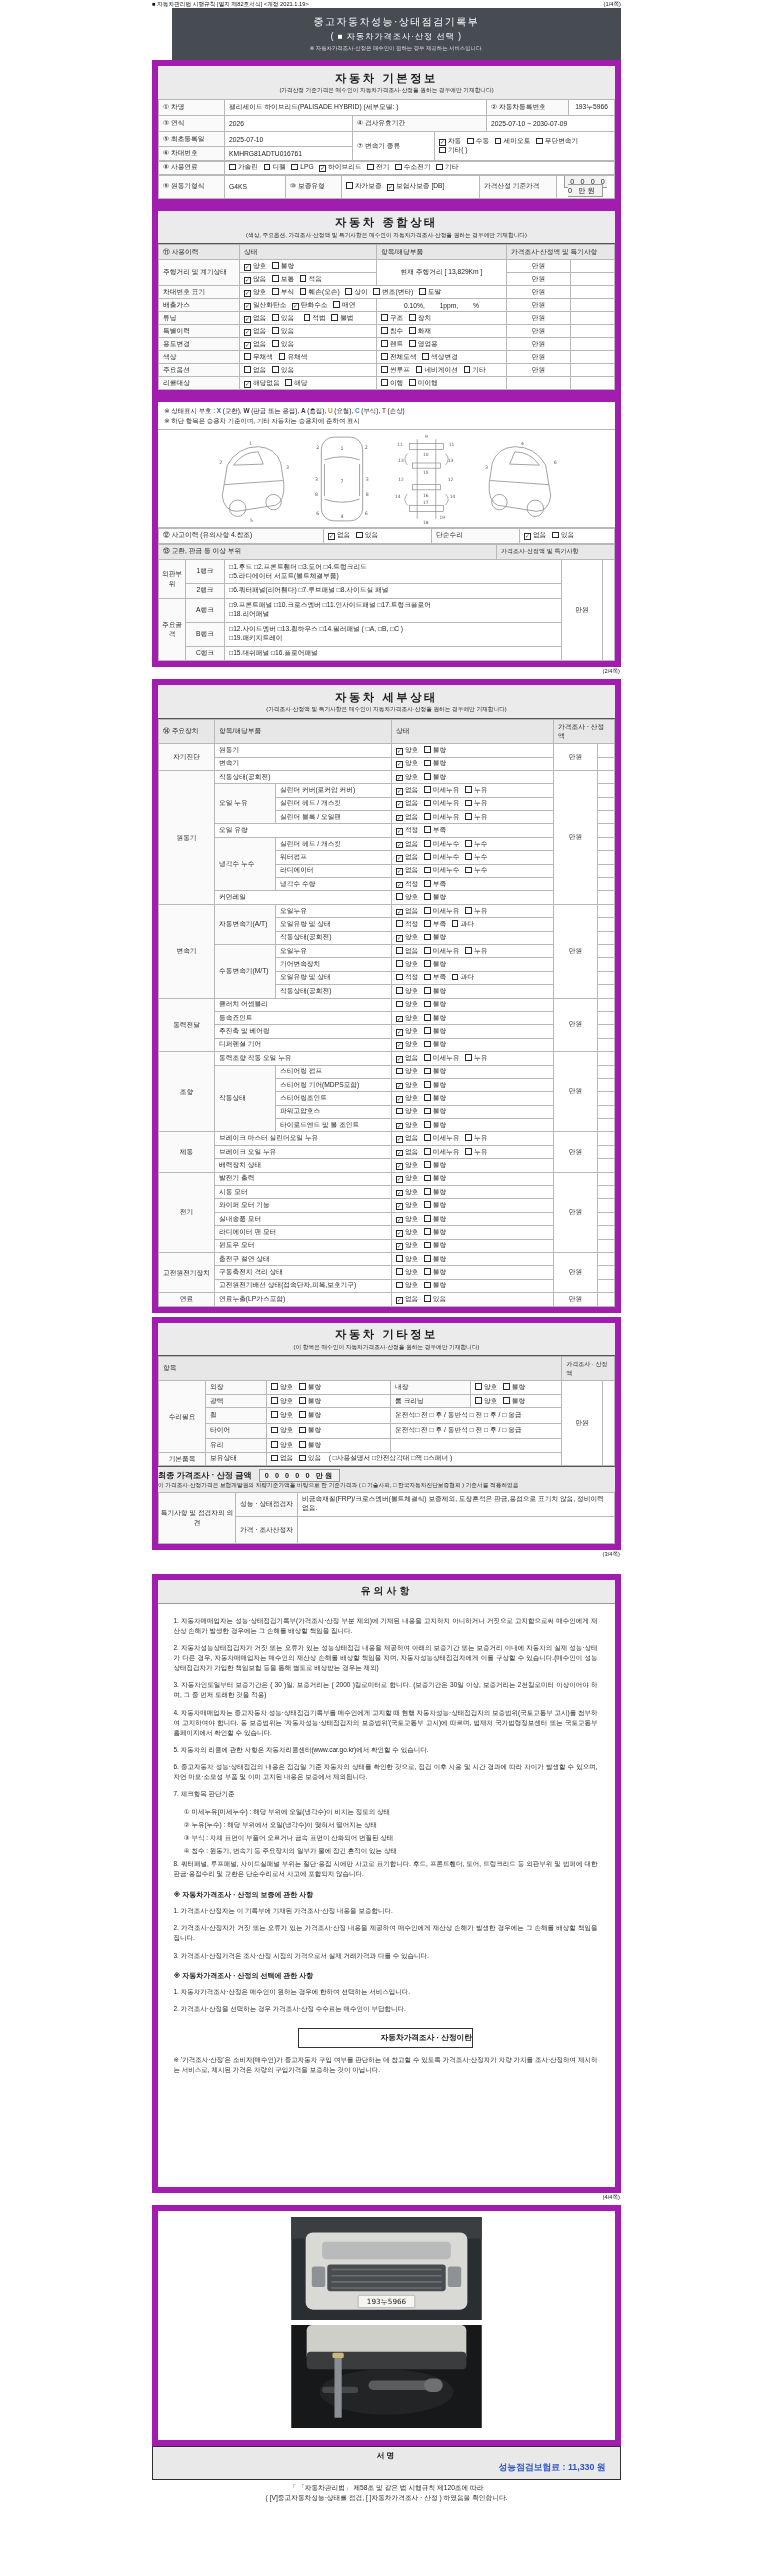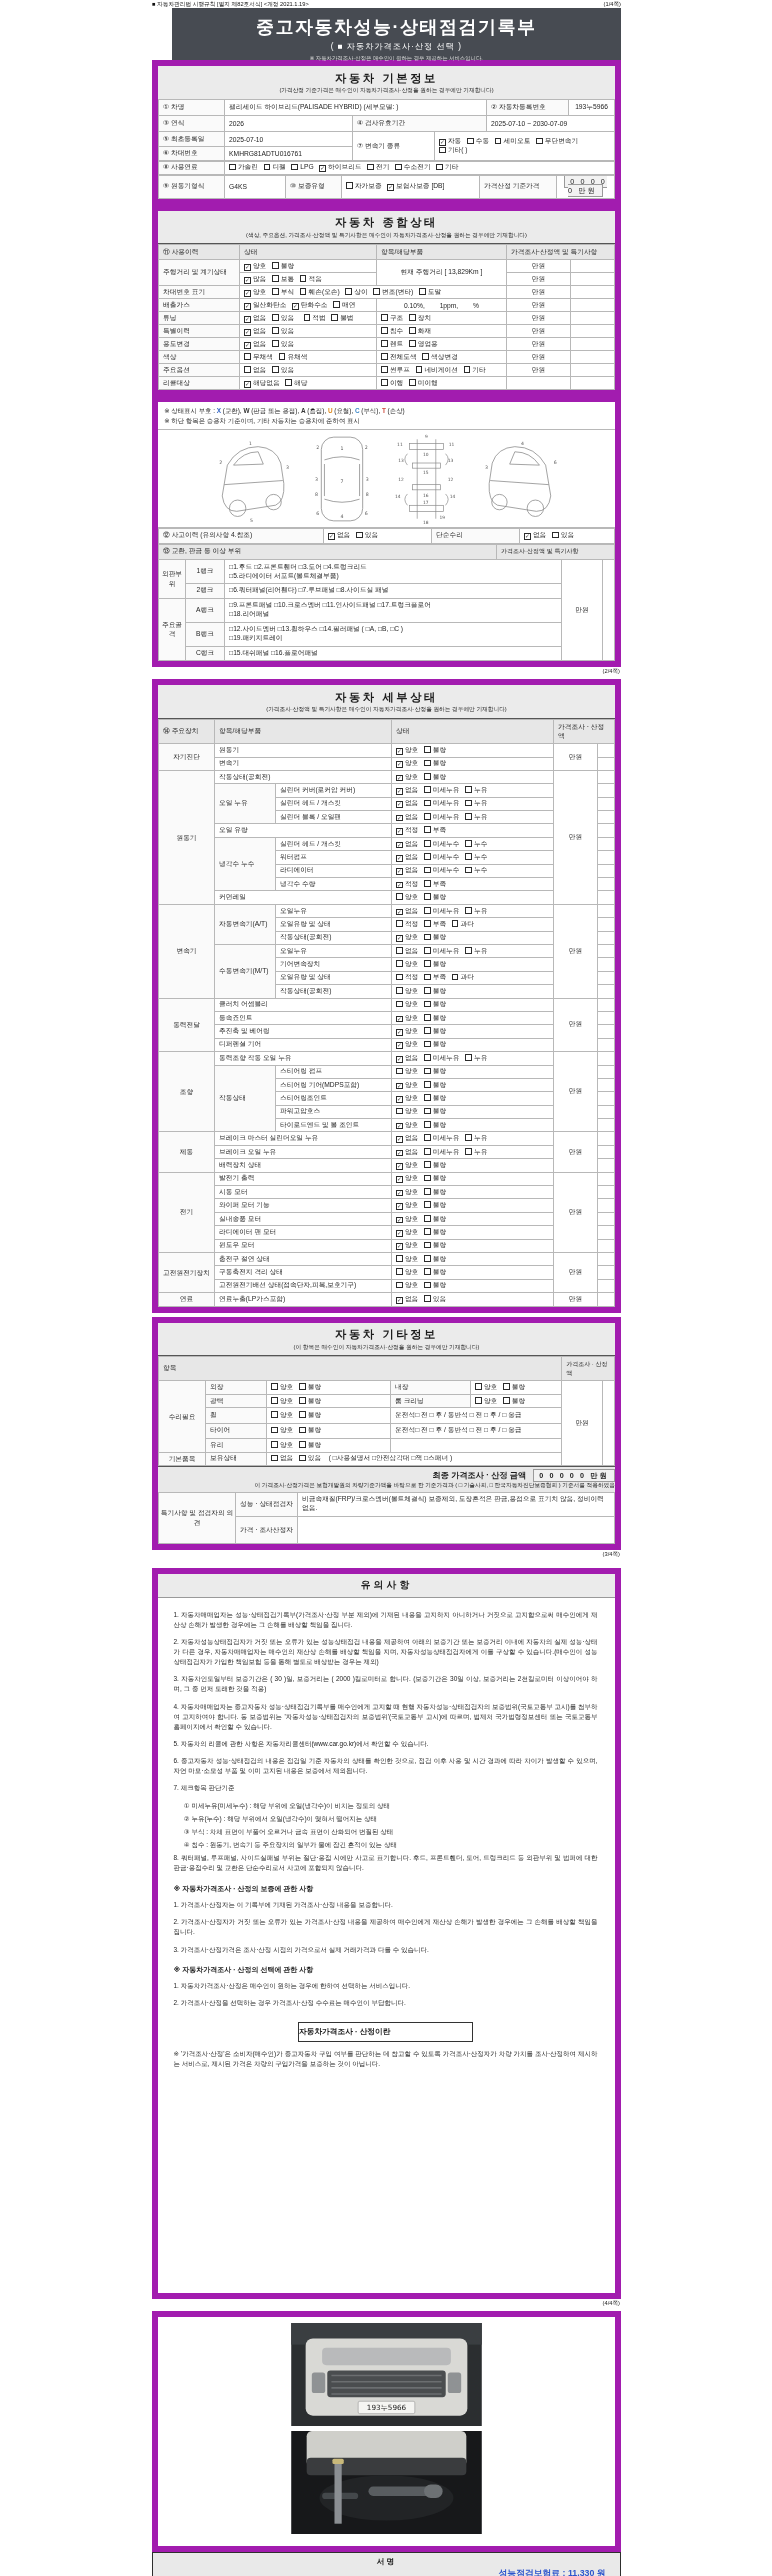--- a/index.html
+++ b/index.html
@@ -1,21 +1,21 @@
 <!DOCTYPE html>
 <html style="font-size:8.2px"><head>
 <meta charset="utf-8">
 <style>
   *{box-sizing:border-box;margin:0;padding:0}
   body{width:773px;background:#fff;font-family:"Liberation Sans","DejaVu Sans",sans-serif;color:#1c1c1c}
   .page{position:relative;width:773px;height:2576px;background:#fff;overflow:hidden}
   .content{position:absolute;left:152px;top:0;width:469px}
   .topline{display:flex;justify-content:space-between;font-size:5.7px;height:8.2px;line-height:8.2px;color:#111}
   .hdr{background:#474b52;color:#fff;text-align:center;height:52px;margin-left:19.6px;padding-top:6.7px}
-  .hdr .t{font-size:18px;font-weight:bold;letter-spacing:1.5px}
+  .hdr .t{font-size:10px;font-weight:normal;letter-spacing:1.5px}
   .hdr .s{font-size:8.2px;margin-top:2.6px;letter-spacing:1px}
   .hdr .n{font-size:5.4px;margin-top:2.1px;color:#dcdcdc}
   .docbar{background:#474b52;color:#fff;height:25px;border-top:1px solid #fff;font-size:9.3px;font-weight:bold;line-height:24px;padding-left:9.3px}
   .box{border:6px solid #a21caf;background:#fff}
   .mt{margin-top:4px}
   .secbar{background:#ebebeb;text-align:center;border-bottom:1px solid #555;padding:4.6px 0 3.6px}
   .secbar .t{font-size:11.3px;font-weight:bold;letter-spacing:2.6px}
   .secbar .s{font-size:5.7px;margin-top:1.5px;color:#222}
   table{border-collapse:collapse;width:100%;table-layout:fixed}
   td{border:0.5px solid #b8b8b8;font-size:6.7px;padding:1.5px 4.1px;vertical-align:middle;overflow:hidden}
@@ -25,31 +25,31 @@
   .c{text-align:center}
   .pre{white-space:pre}
   .vlab{padding:1px;text-align:center;word-break:break-all;line-height:1.45;font-size:6.7px;background:#fafafa}
   .cb{margin-right:5.7px;white-space:nowrap;font-size:6.7px;display:inline-block}
   .bx{display:inline-block;width:6.7px;height:6.7px;border:0.8px solid #2c2c2c;text-align:center;line-height:5.7px;font-size:5.7px;margin-right:2.1px;vertical-align:-1px;background:#fff;color:#111;font-weight:bold}
   .pricebox-digits{background:#f2f2f2;border:0.5px solid #9a9a9a;padding:1px 5.2px;letter-spacing:2.1px;font-size:7.2px}
   .legendwrap{padding:3.1px 6.2px;font-size:6.4px;line-height:1.6;border-bottom:0.5px solid #b8b8b8}
   .diag{height:98px;display:flex;align-items:center;justify-content:center;gap:24px;border-bottom:0.5px solid #b8b8b8}
   .diag svg{display:block}
   .marker{text-align:right;font-size:5.7px;height:8.2px;line-height:8.2px;padding-right:1px}
-  .finalbar{background:#e9e9e9;border-top:1px solid #555;text-align:right;padding:2.6px 0 2.1px}
+  .finalbar{background:#e9e9e9;border-top:1px solid #555;text-align:left;padding:2.6px 0 2.1px}
   .finalbar .row1{font-size:8.2px;font-weight:bold}
   .finalbar .note{font-size:5.7px;margin-top:1.5px;font-weight:normal}
-  .notice{margin-top:10px;height:731px;overflow:hidden}
+  .notice{margin-top:16px;height:619px;overflow:hidden}
   .notice .tbar{background:#ebebeb;text-align:center;font-size:9.8px;font-weight:bold;letter-spacing:3.1px;padding:5.2px 0;border-bottom:0.5px solid #999}
   .notice .sub{font-size:7.2px;font-weight:bold;padding:6.2px 13.4px;border-bottom:0.5px solid #bbb}
   .notice .body{padding:11.3px 17.5px 5.2px 15.5px}
   .notice p{font-size:6.5px;line-height:1.55;margin-bottom:7.2px;text-align:justify}
   .notice p.si{margin-left:10.3px;margin-bottom:3.1px}
   .notice .h2{font-size:7px;font-weight:bold;margin:10.3px 0 6.2px}
-  .nbox{border:1px solid #333;width:175px;margin:13.4px auto 7.2px;text-align:left;font-weight:bold;font-size:7.7px;padding:4.1px 0}
+  .nbox{border:1px solid #333;width:175px;margin:13.4px auto 7.2px;text-align:right;font-weight:bold;font-size:7.7px;padding:4.1px 0}
   .photosec .tbar{background:#ebebeb;text-align:center;font-size:7.7px;font-weight:bold;letter-spacing:2.1px;padding:4.1px 0;border-bottom:0.5px solid #999}
   .photowrap{padding:6.2px 0;text-align:center}
   .photowrap svg{display:block;margin:0 auto 5.2px}
   .signbar{background:#e9e9e9;border:1px solid #2e2e2e;border-top-width:1px;margin-top:0;height:34px;position:relative}
   .signbar .t{text-align:center;font-size:7.7px;font-weight:bold;padding-top:4.1px;letter-spacing:2.1px}
   .signbar .fee{position:absolute;right:14.4px;bottom:5.2px;font-size:8.8px;font-weight:bold}
   .footer{text-align:center;font-size:6.7px;line-height:1.55;padding-top:3.1px}
   .blank{background:#fff}
 </style>
 </head>

